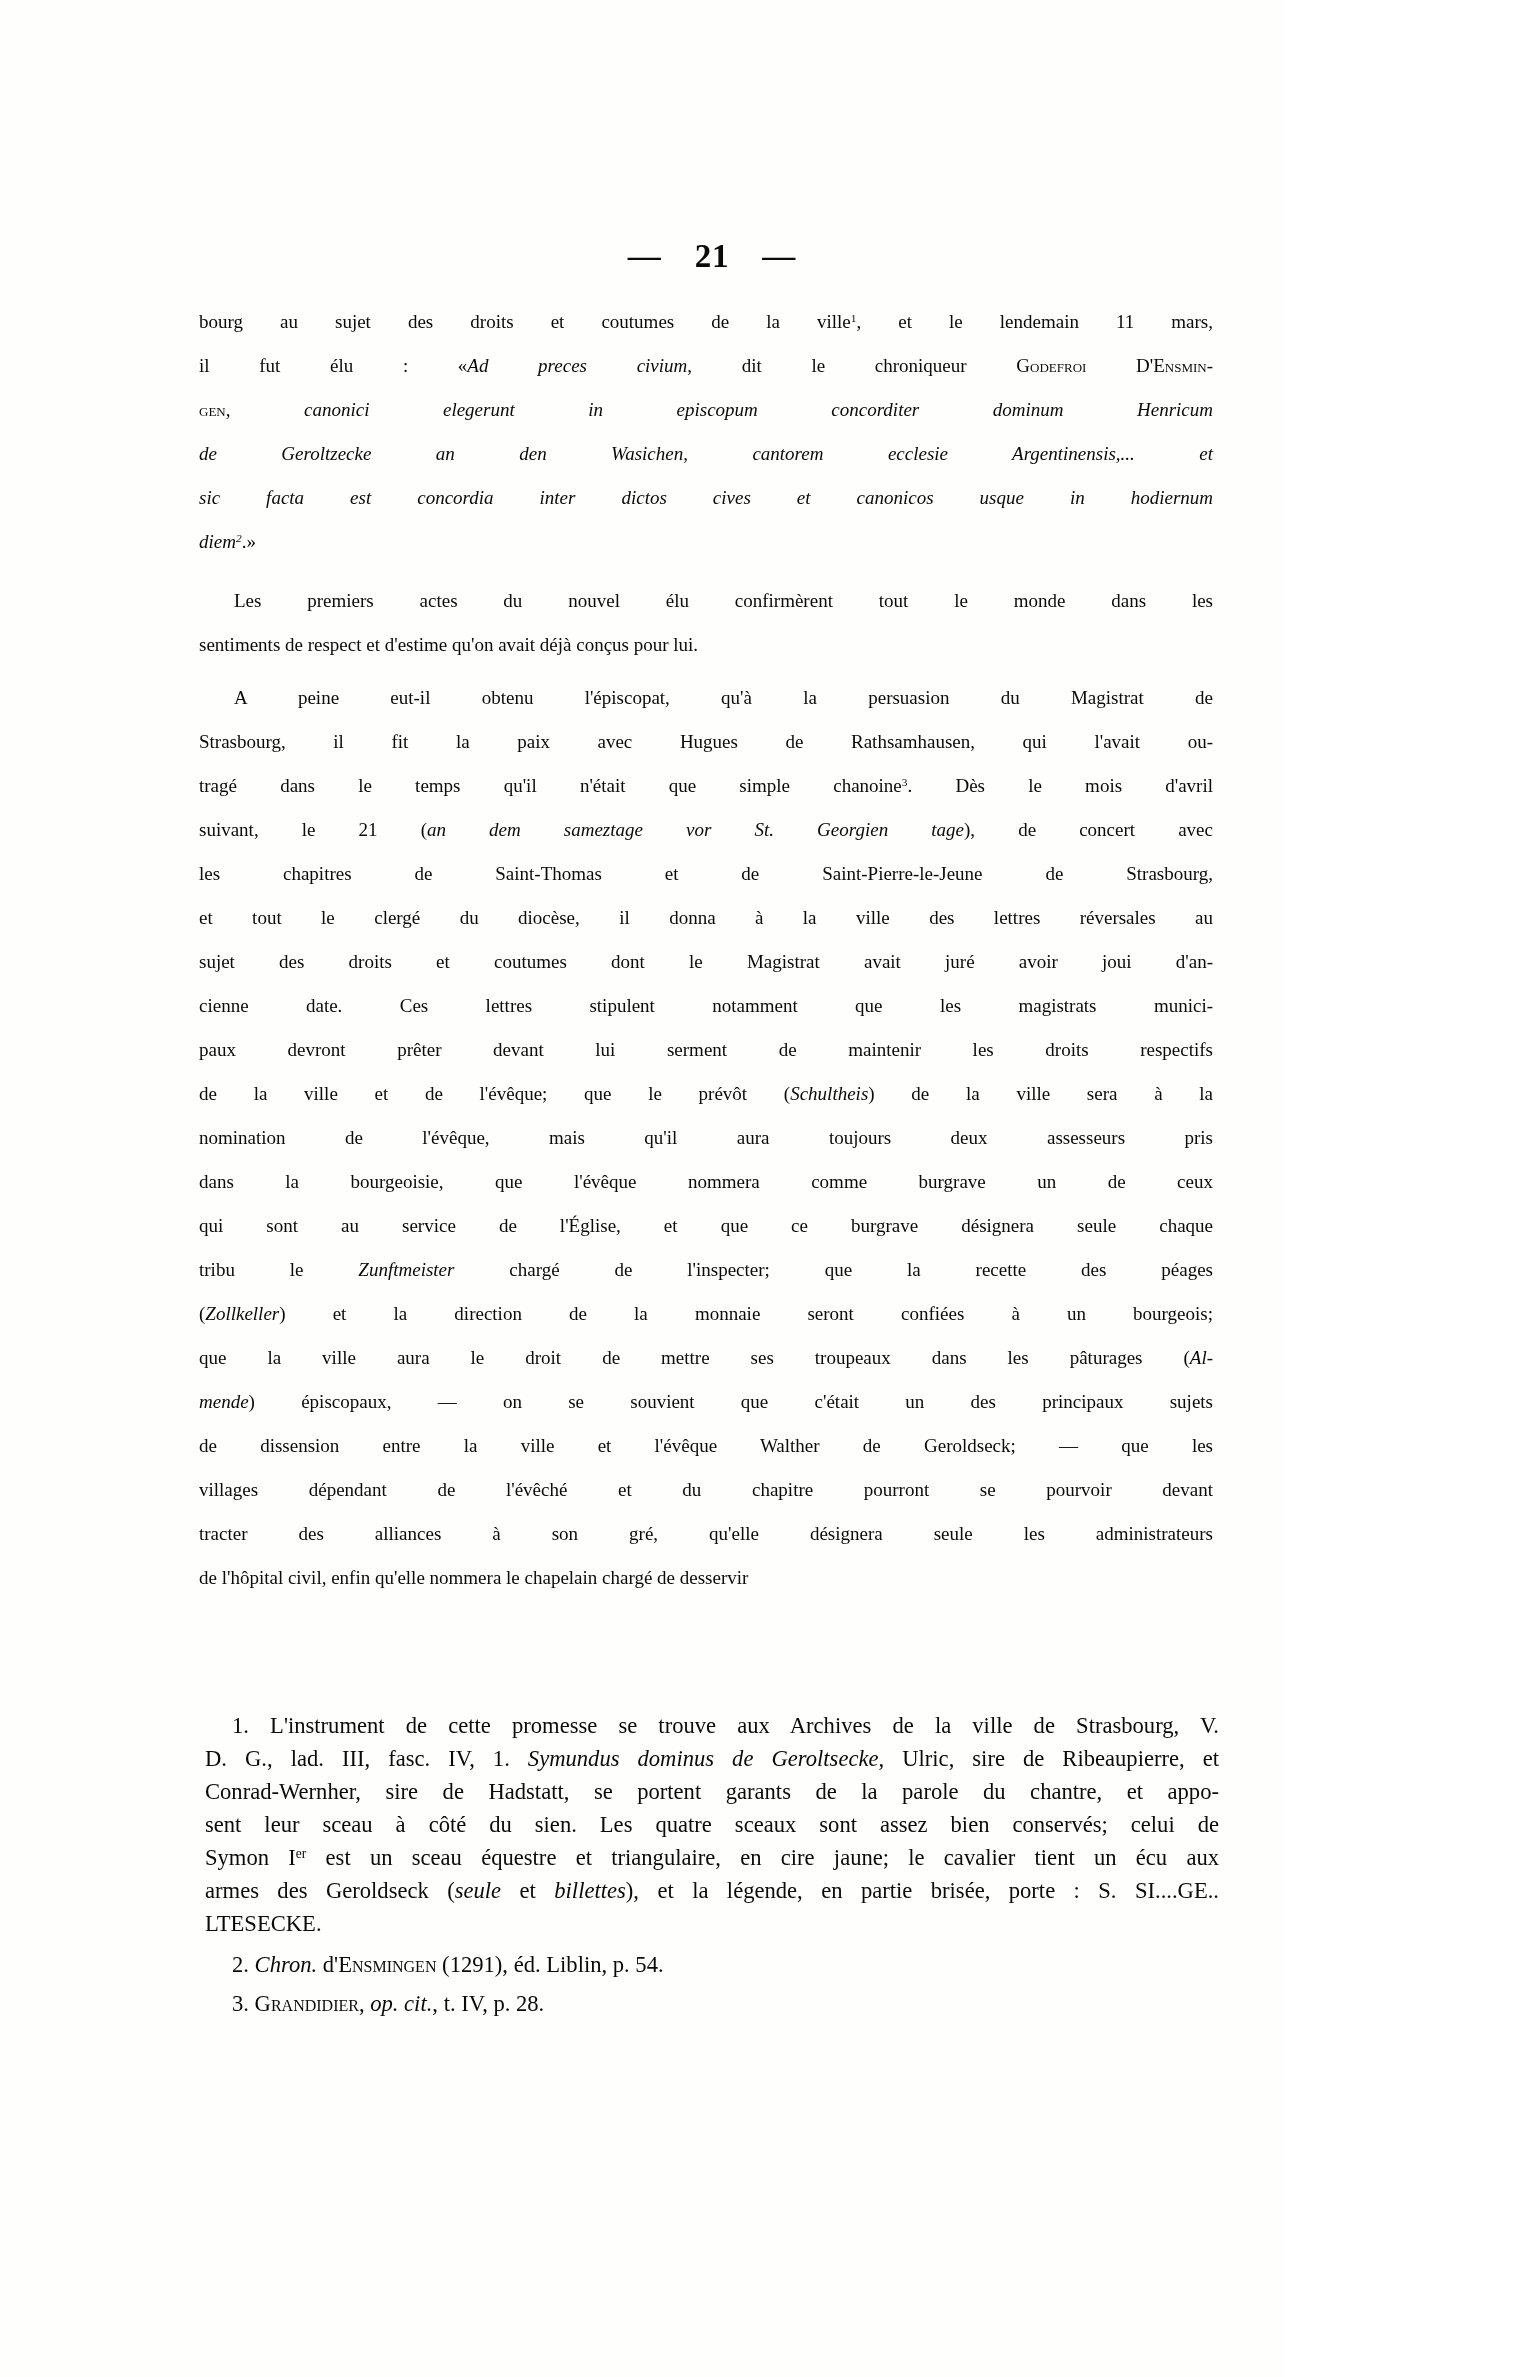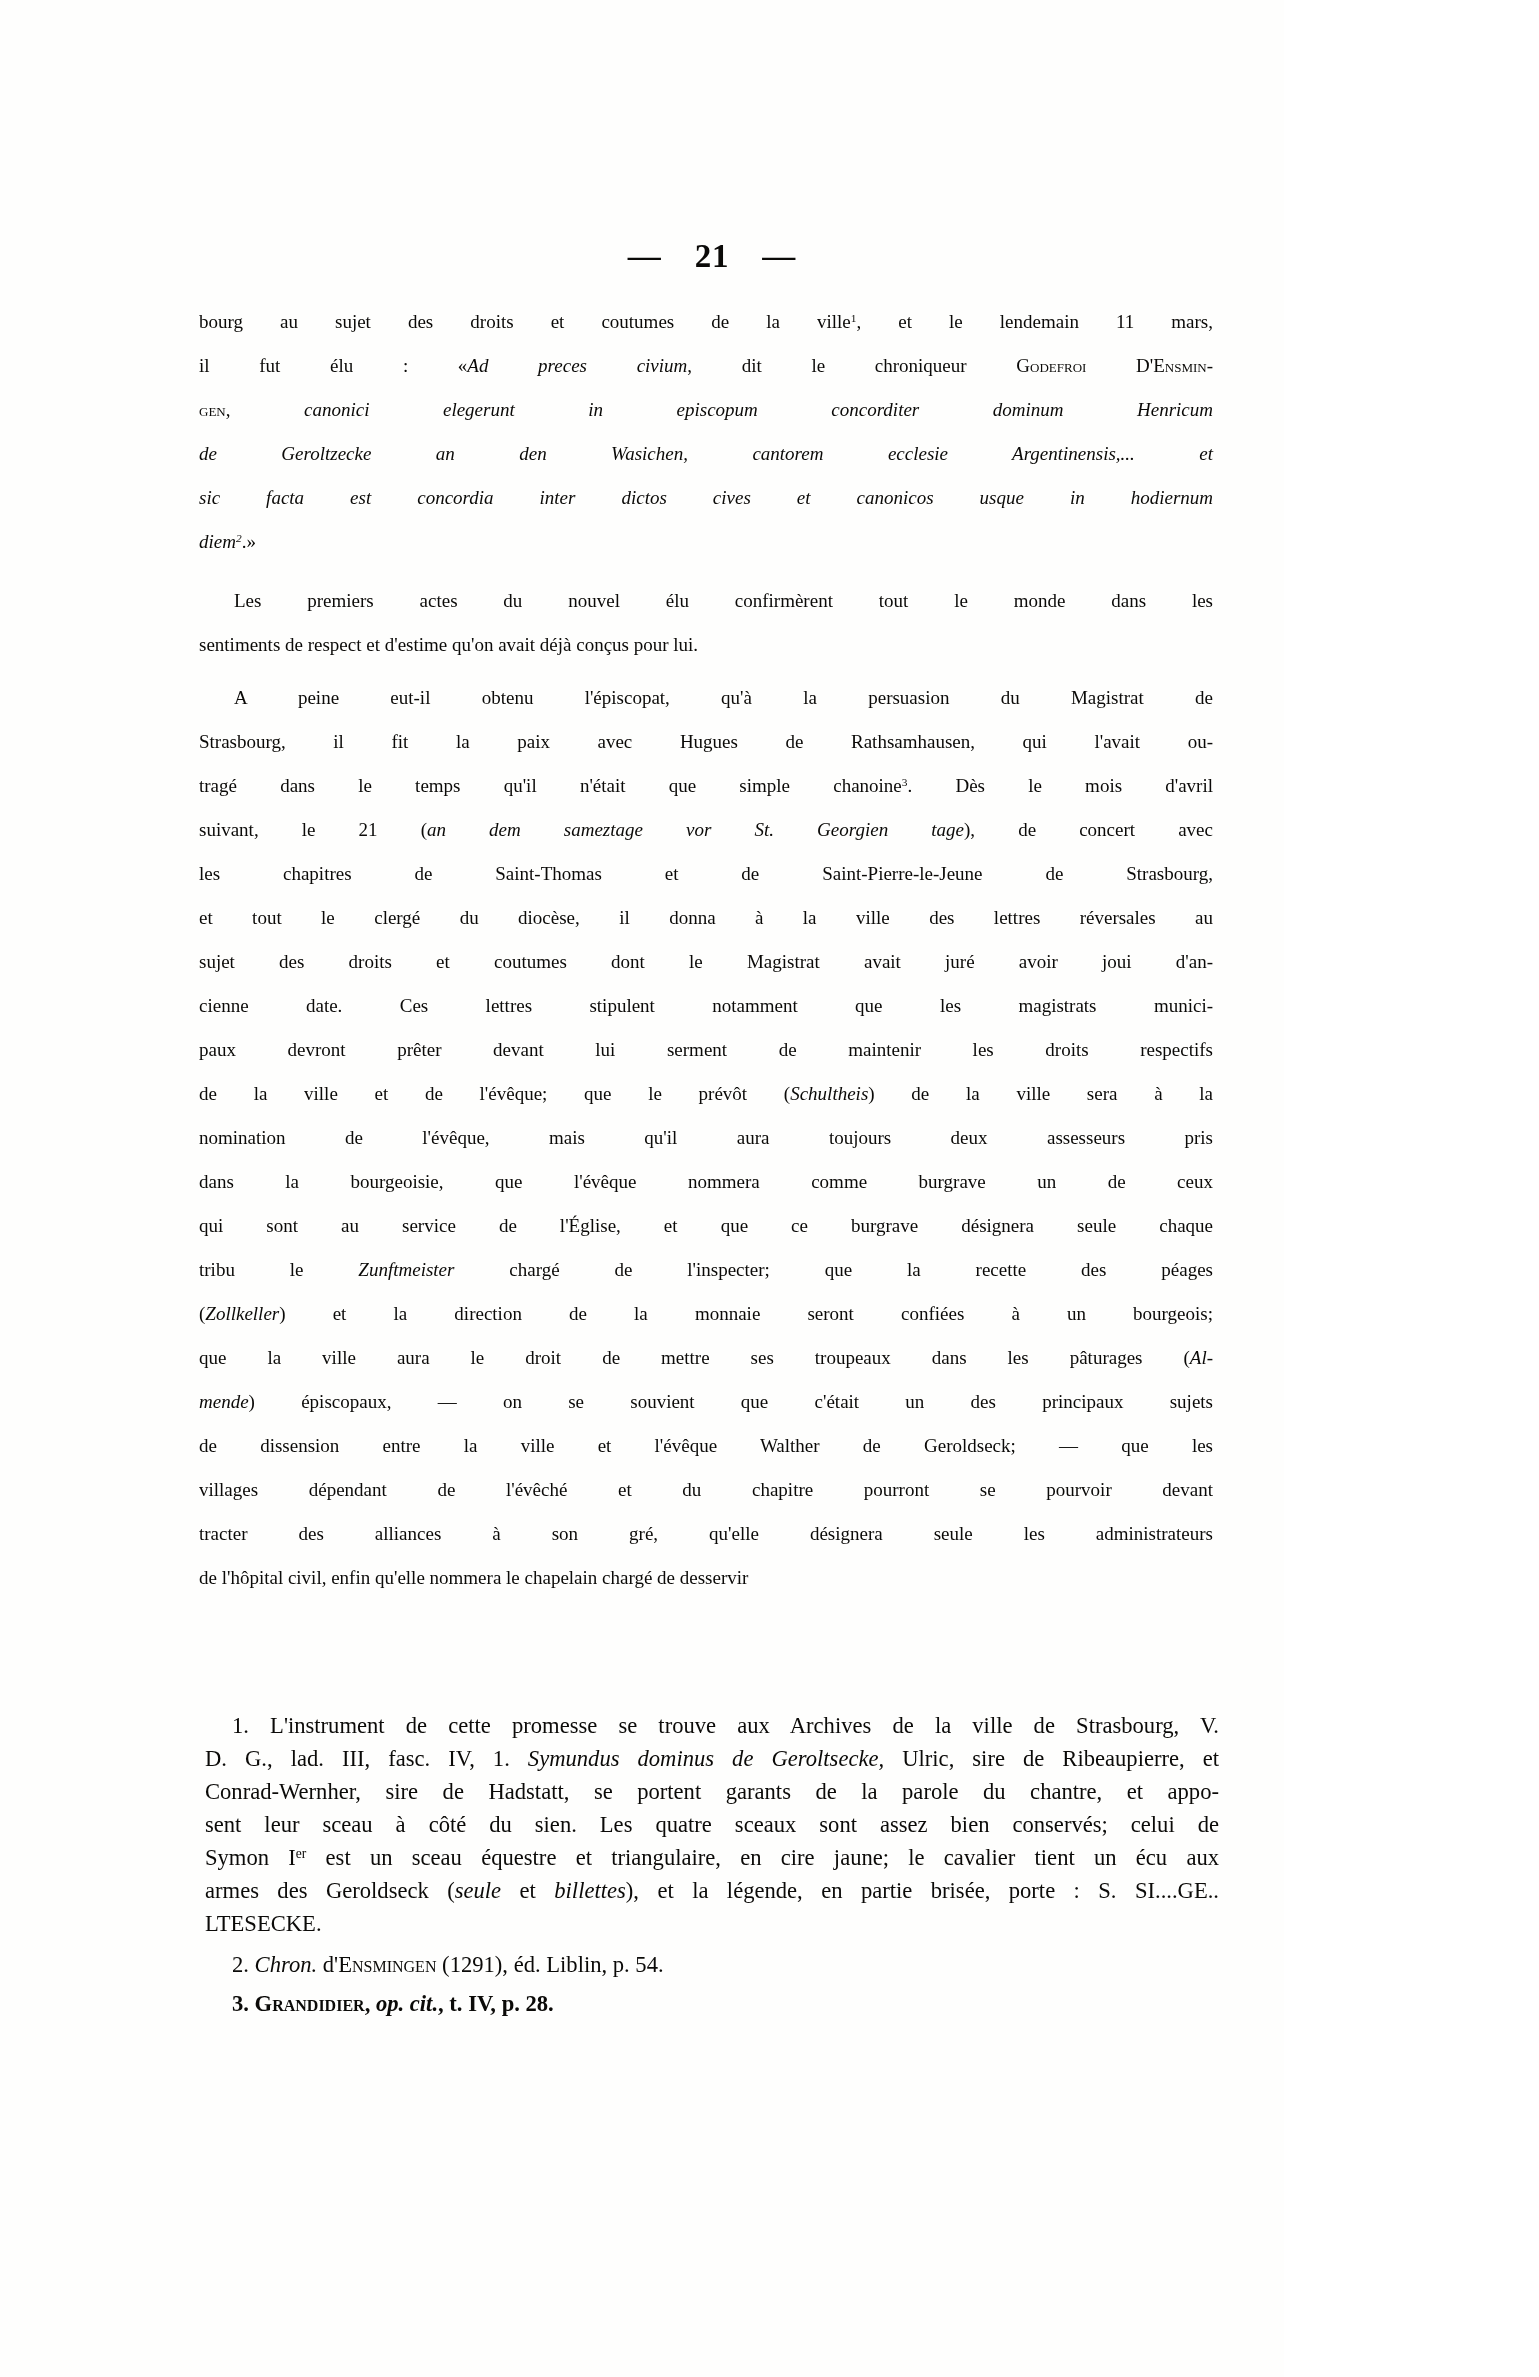--- a/index.html
+++ b/index.html
@@ -100,16 +100,16 @@
 
   <div class="footnotes">
       <div class="line just ind"><span class="s-n">1. L'instrument de cette promesse se trouve aux Archives de la ville de Strasbourg, V.</span></div>
       <div class="line just"><span class="s-n">D. G., lad. III, fasc. IV, 1. </span><span class="s-i">Symundus dominus de Geroltsecke,</span><span class="s-n"> Ulric, sire de Ribeaupierre, et</span></div>
       <div class="line just"><span class="s-n">Conrad-Wernher, sire de Hadstatt, se portent garants de la parole du chantre, et appo-</span></div>
       <div class="line just"><span class="s-n">sent leur sceau à côté du sien. Les quatre sceaux sont assez bien conservés; celui de</span></div>
       <div class="line just"><span class="s-n">Symon I</span><span class="s-sup">er</span><span class="s-n"> est un sceau équestre et triangulaire, en cire jaune; le cavalier tient un écu aux</span></div>
       <div class="line just"><span class="s-n">armes des Geroldseck (</span><span class="s-i">seule</span><span class="s-n"> et </span><span class="s-i">billettes</span><span class="s-n">), et la légende, en partie brisée, porte : S. SI....GE..</span></div>
       <div class="line"><span class="s-n">LTESECKE.</span></div>
       <div class="line ind" style="margin-top: 7.5px;"><span class="s-n">2. </span><span class="s-i">Chron.</span><span class="s-n"> d'</span><span class="s-sc">Ensmingen</span><span class="s-n"> (1291), éd. Liblin, p. 54.</span></div>
-      <div class="line ind" style="margin-top: 6px; font-weight: bold;"><span class="s-n">3. </span><span class="s-sc">Grandidier</span><span class="s-n">, </span><span class="s-i">op. cit.</span><span class="s-n">, t. IV, p. 28.</span></div>
+      <div class="line ind" style="margin-top: 6px;"><span class="s-n">3. </span><span class="s-sc">Grandidier</span><span class="s-n">, </span><span class="s-i">op. cit.</span><span class="s-n">, t. IV, p. 28.</span></div>
     </div>
 </div>
 
 
 </body></html>

